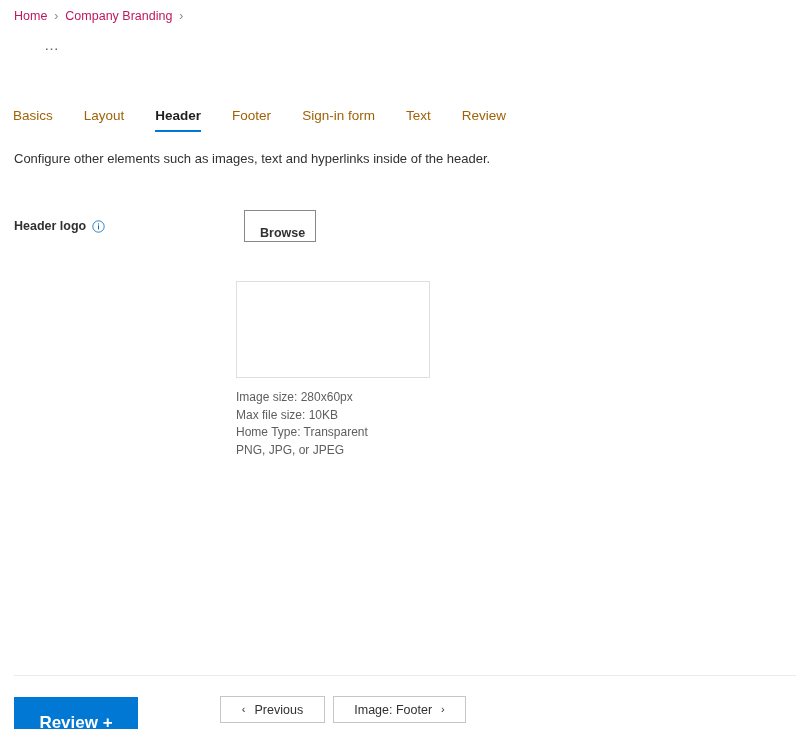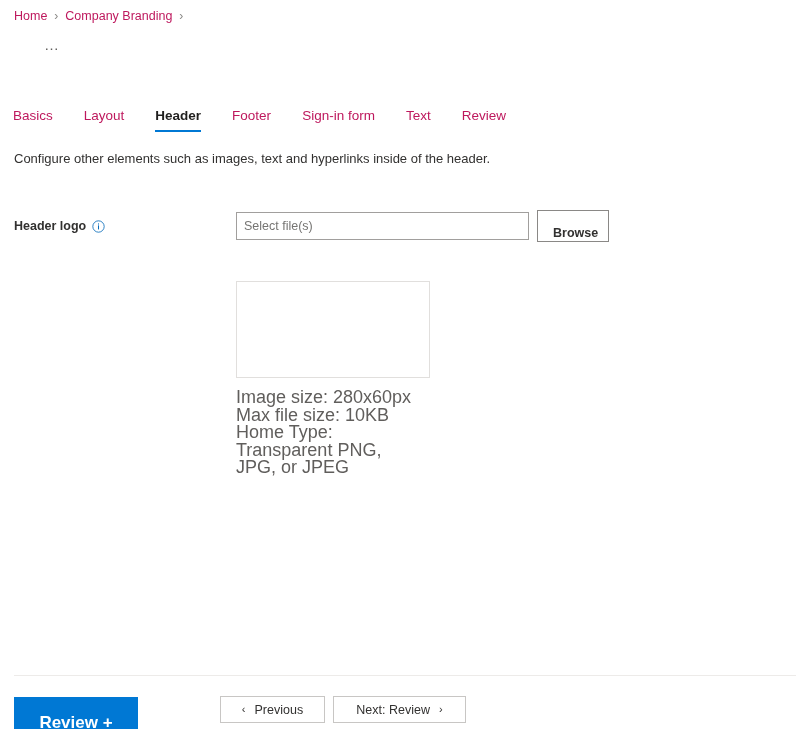--- a/index.html
+++ b/index.html
@@ -68,21 +68,21 @@
   
   .tabs {
     position: absolute;
     left: 13px;
     top: 104px;
     display: flex;
     align-items: flex-start;
   }
   .tab {
     font-size: 13.5px;
-    color: #be185d;
+    color: #a16207;
     padding: 4px 0 9px 0;
     margin-right: 31px;
     cursor: pointer;
     position: relative;
     white-space: nowrap;
   }
   .tab.active {
     font-weight: bold;
     color: #201f1e;
     text-align: center;
@@ -171,21 +171,21 @@
     height: 97px;
     border: 1px solid #e1dfdd;
     background: #ffffff;
     box-sizing: border-box;
   }
 
   .file-info {
     position: absolute;
     left: 236px;
     top: 389px;
-    font-size: 18px;
+    font-size: 12px;
     color: #605e5c;
     line-height: 17.5px;
     width: 160px;
   }
   .file-info div { white-space: nowrap; }
   .file-info div.wrap { white-space: normal; }
 
   
   .footer-divider {
     position: absolute;
@@ -274,36 +274,35 @@
   <div class="field-label">
     <span>Header logo</span>
     <span class="info-icon">
       <svg width="13" height="13" viewBox="0 0 16 16" aria-hidden="true">
         <circle cx="8" cy="8" r="7" fill="none" stroke="#0067b8" stroke-width="1"></circle>
         <rect x="7.4" y="6.6" width="1.2" height="5" fill="#0067b8"></rect>
         <rect x="7.4" y="4.2" width="1.2" height="1.4" fill="#0067b8"></rect>
       </svg>
     </span>
   </div>
-  <input class="file-input" type="text" placeholder="Select file(s)" style="">
   <button class="browse-btn">Browse</button>
 </div>
 
 <div class="preview-box"></div>
 
 <div class="file-info">
   <div>Image size: 280x60px</div>
   <div>Max file size: 10KB</div>
   <div class="wrap">Home Type: Transparent PNG, JPG, or JPEG</div>
 </div>
 
 <div class="footer-divider"></div>
 <div class="footer-bar">
   <button class="primary-btn">Review + save</button>
   <button class="nav-btn" id="prev-btn">
     <span class="chev">‹</span>
     <span>Previous</span>
   </button>
   <button class="nav-btn" id="next-btn">
-    <span>Next: Review</span>
+    <span>Image: Footer</span>
     <span class="chev">›</span>
   </button>
 </div>
 
 </body></html>

